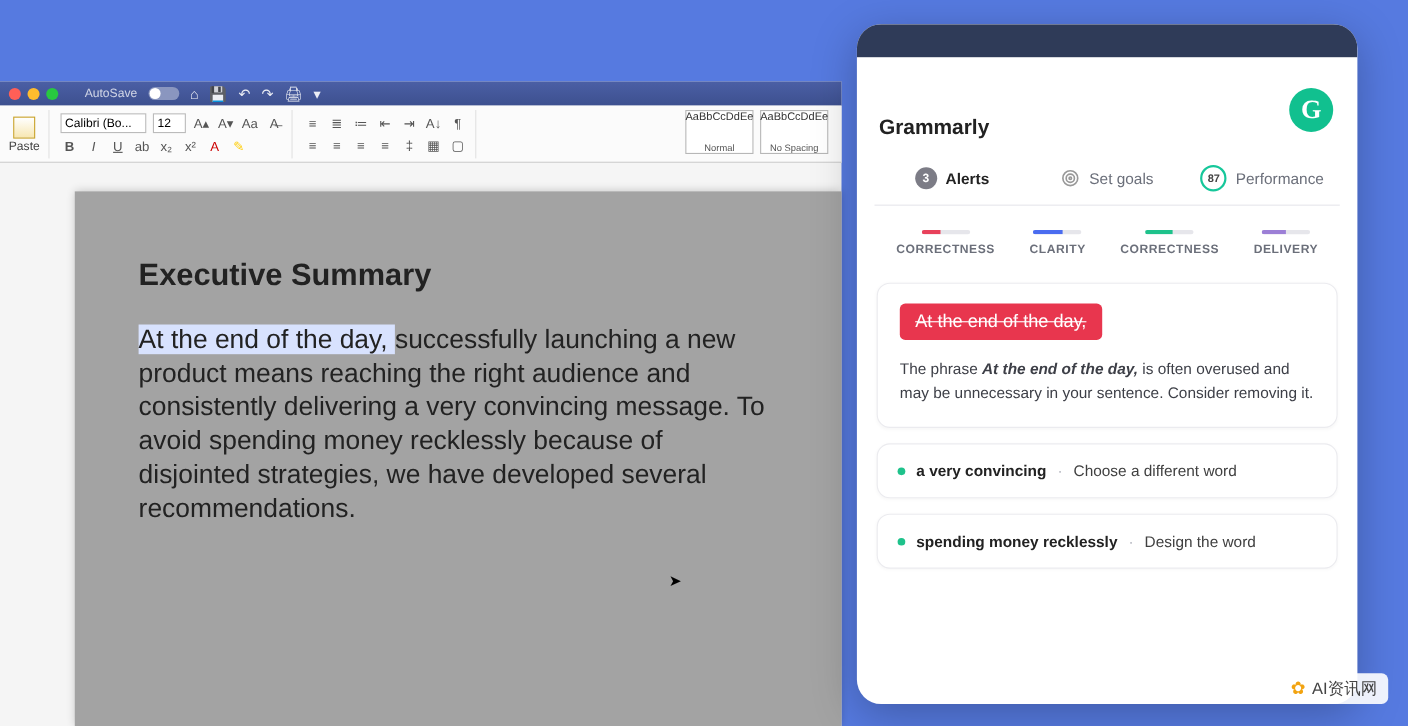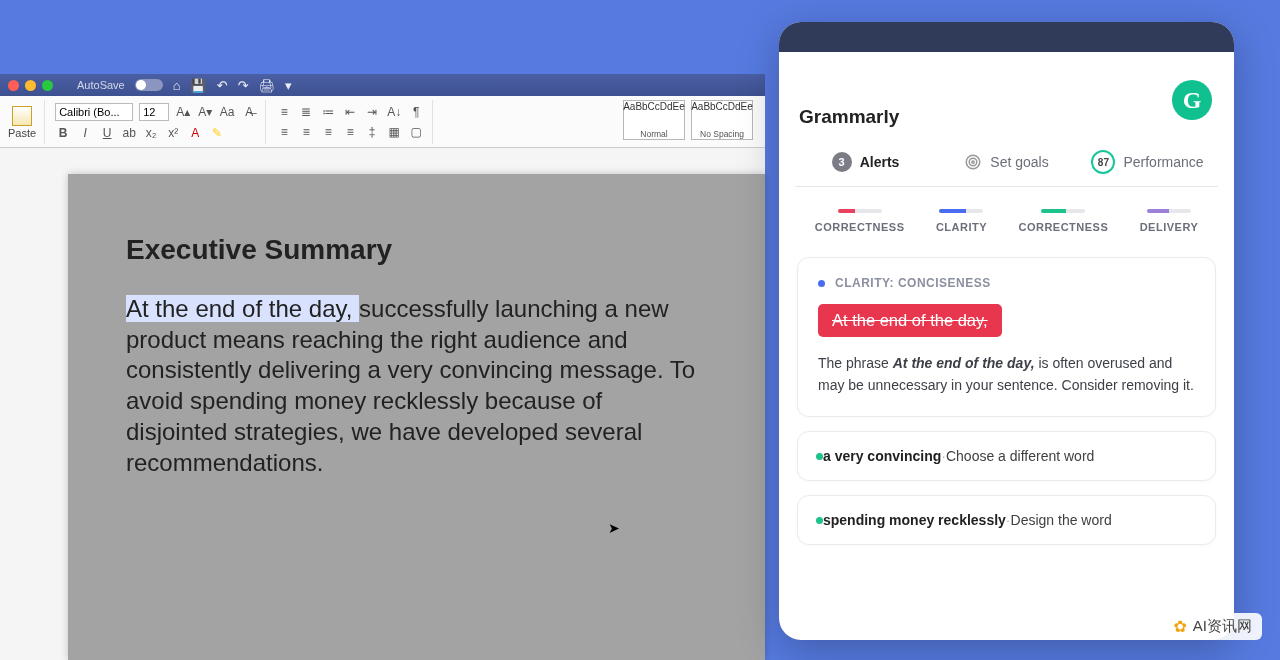--- a/index.html
+++ b/index.html
@@ -54,21 +54,21 @@
   .cat-label{font-size:11px;letter-spacing:.5px;color:#6b6f7a;font-weight:600;}
   .cards{padding:0 2px;}
   .card{background:#fff;border:1px solid #ebebef;border-radius:12px;padding:16px 18px;margin-top:14px;box-shadow:0 1px 3px rgba(0,0,0,.03);}
   .card.expanded{padding:18px 20px 20px 20px;}
   .issue-line{display:flex;align-items:center;gap:10px;font-size:12px;letter-spacing:.5px;color:#8b90a0;font-weight:600;margin-bottom:14px;}
   .dot-b{width:7px;height:7px;border-radius:50%;background:#4a6cf0;}
   .dot-g2{width:7px;height:7px;border-radius:50%;background:#1ec28b;}
   .chip{display:inline-block;background:#e8364e;color:#fff;padding:7px 14px;border-radius:5px;font-size:16.5px;text-decoration:line-through;cursor:pointer;}
   .explain{font-size:14px;color:#3d3f47;line-height:1.55;margin-top:16px;}
   .explain b{font-style:italic;}
-  .mini-card{display:flex;align-items:center;font-size:14px;}
+  .mini-card{display:flex;align-items:center;gap:10px;font-size:14px;}
   .mini-phrase{color:#222;font-weight:600;}
   .mini-sep{color:#b6b8c1;}
   .mini-hint{color:#404040;}
   
   .watermark{position:absolute;right:18px;bottom:20px;background:rgba(255,255,255,.9);border-radius:6px;padding:4px 10px;display:flex;align-items:center;gap:6px;font-size:15px;color:#444;}
   .wm-icn{color:#f2a310;font-size:16px;}
   .cursor{position:absolute;left:608px;top:520px;font-size:14px;color:#000;}
 </style>
 </head>
 <body>
@@ -209,24 +209,20 @@
         </div>
       <div class="cat">
           <div class="cat-bar c-del">
             <div class="fill"></div>
           </div>
           <span class="cat-label">DELIVERY</span>
         </div>
     </div>
     <div class="cards">
       <div class="card expanded">
-        <div class="issue-line">
-          <span class="dot-b"></span>
-          <span>CLARITY: CONCISENESS</span>
-        </div>
         <span class="chip">At the end of the day,</span>
         <div class="explain">
           <span>The phrase </span><b>At the end of the day,</b><span> is often overused and may be unnecessary in your sentence. Consider removing it.</span>
         </div>
       </div>
       <div class="card">
         <div class="mini-card">
           <span class="dot-g2"></span>
           <span class="mini-phrase">a very convincing</span>
           <span class="mini-sep">·</span>

